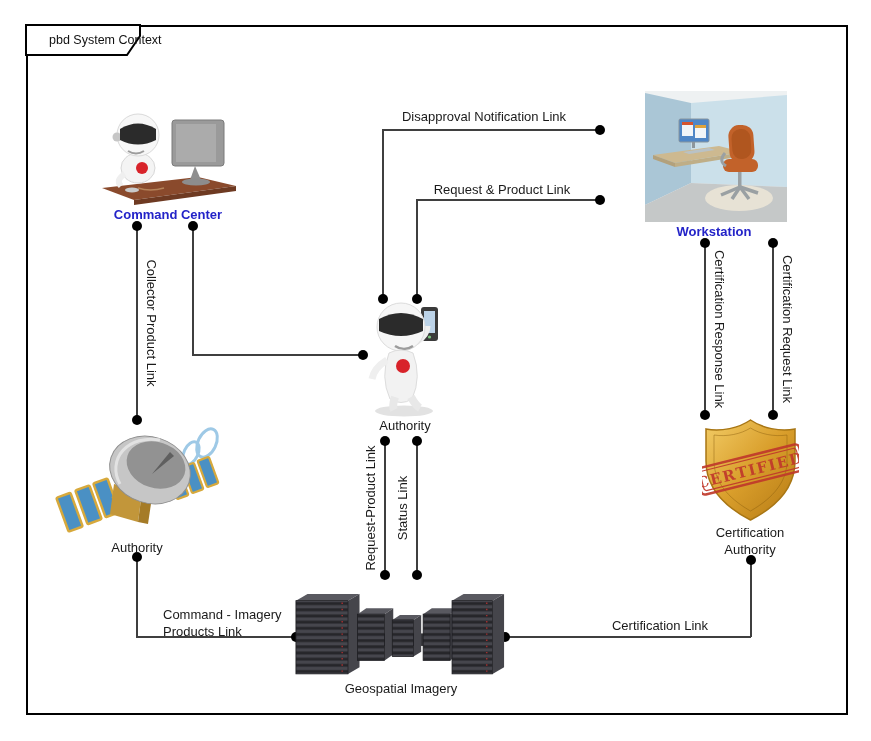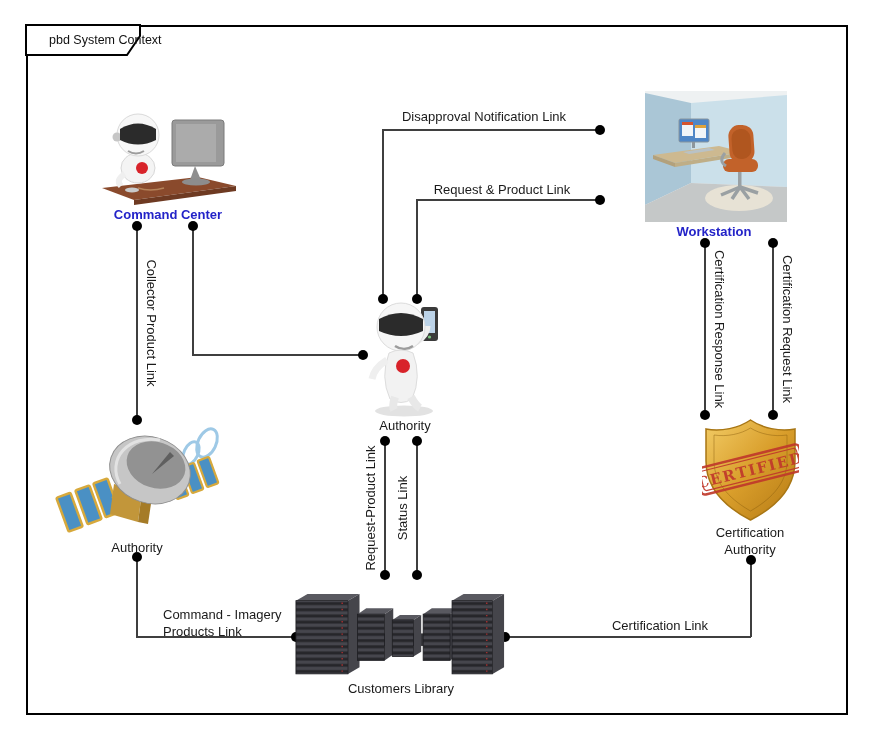--- a/index.html
+++ b/index.html
@@ -90,21 +90,21 @@
   </div>
 
   <div class="nlbl blue" style="left:95px;top:206px;width:146px;">Command Center</div>
   <div class="nlbl blue" style="left:642px;top:223px;width:144px;">Workstation</div>
   <div class="nlbl" style="left:345px;top:417px;width:120px;">Authority</div>
   <div class="nlbl" style="left:77px;top:539px;width:120px;">Authority</div>
   <div class="nlbl" style="left:690px;top:524px;width:120px;">
     <div>Certification</div>
     <div>Authority</div>
   </div>
-  <div class="nlbl" style="left:331px;top:680px;width:140px;">Customers Library</div>
+  <div class="nlbl" style="left:331px;top:680px;width:140px;">Geospatial Imagery</div>
 
   <svg class="icon" style="left:98px;top:106px;" width="142" height="100" viewBox="0 0 142 100">
     <polygon points="4,82 100,71 138,80 36,94" fill="#8a4a2c"></polygon>
     <polygon points="36,94 138,80 138,85 36,99" fill="#6e3a22"></polygon>
     <rect x="74" y="14" width="52" height="46" rx="3" fill="#9a9a9a" stroke="#7b7b7b"></rect>
     <rect x="78" y="18" width="40" height="38" fill="#ababab"></rect>
     <path d="M97 60 l6 14 h-11 z" fill="#8f8f8f"></path>
     <ellipse cx="98" cy="76" rx="14" ry="3.5" fill="#8d8d8d"></ellipse>
     <ellipse cx="40" cy="62" rx="17" ry="15" fill="#f4f4f4" stroke="#d8d8d8"></ellipse>
     <circle cx="40" cy="29" r="21" fill="#f7f7f7" stroke="#dadada"></circle>

